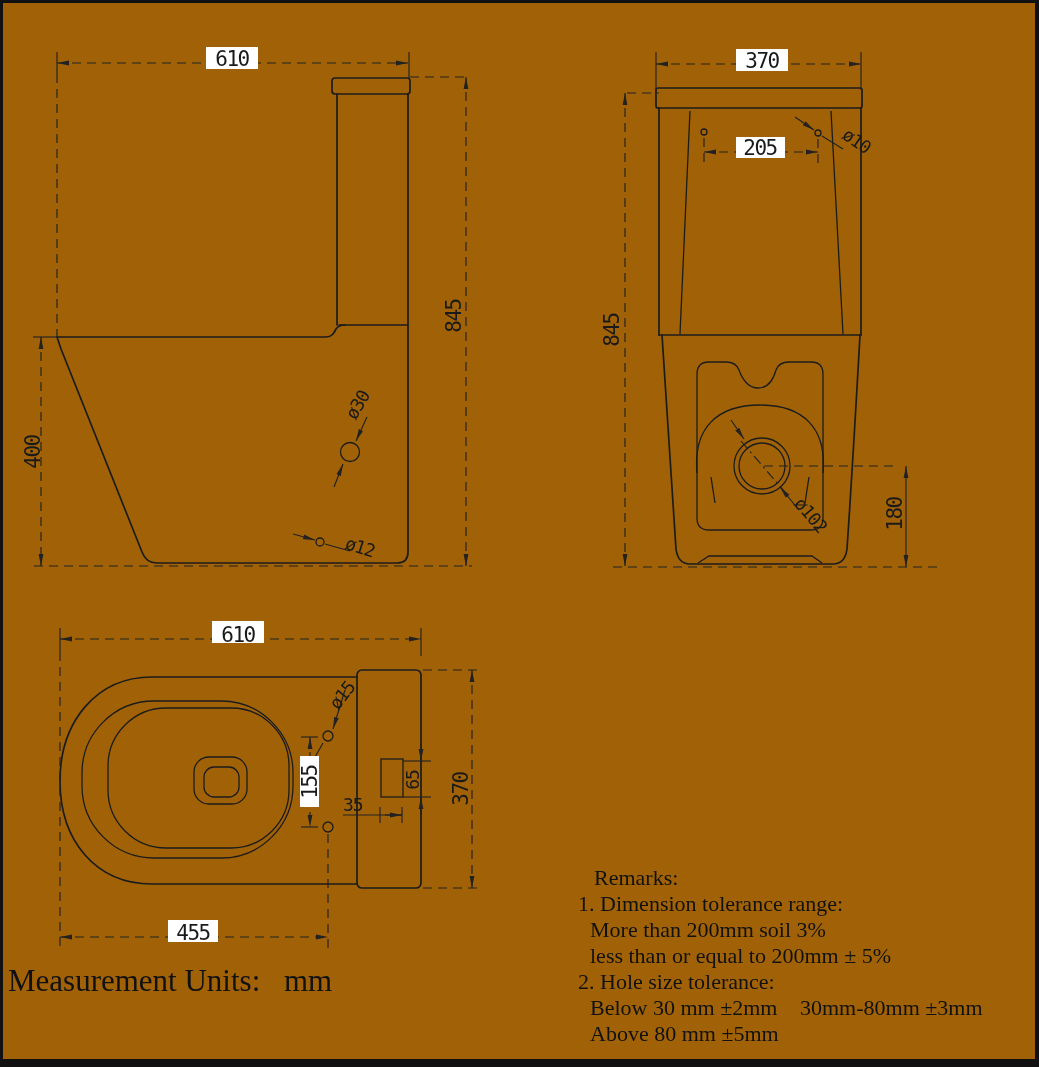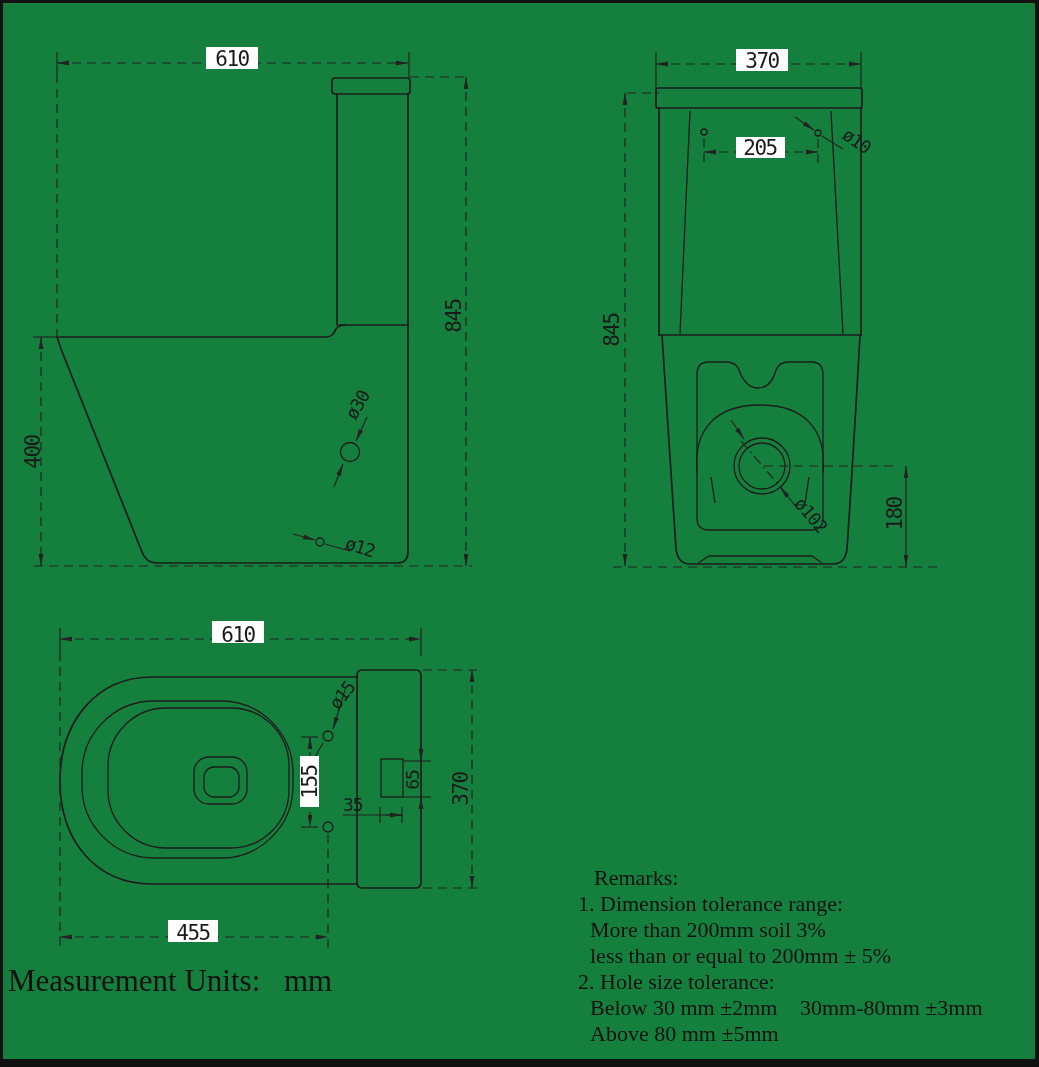--- a/index.html
+++ b/index.html
@@ -1,19 +1,19 @@
 <!DOCTYPE html>
 <html><head>
 <meta charset="utf-8">
 <style>
   html,body{margin:0;padding:0;background:#e8e8e8;}
   .sheet{
     position:relative;
     width:1032px;height:1056px;
-    background:#15803d;
+    background:#a16207;
     border-style:solid;border-color:#111;
     border-width:3px 4px 8px 3px;
     overflow:hidden;
     font-family:"DejaVu Sans Mono", monospace;
   }
   svg{position:absolute;left:0;top:0;}
   .obj{stroke:#1c1c1c;stroke-width:1.7;fill:none;stroke-linecap:round;stroke-linejoin:round;}
   .obj-thin{stroke:#1c1c1c;stroke-width:1.3;fill:none;}
   .dim{stroke:#222;stroke-width:1.15;fill:none;}
   .dash{stroke-dasharray:9 6;}

